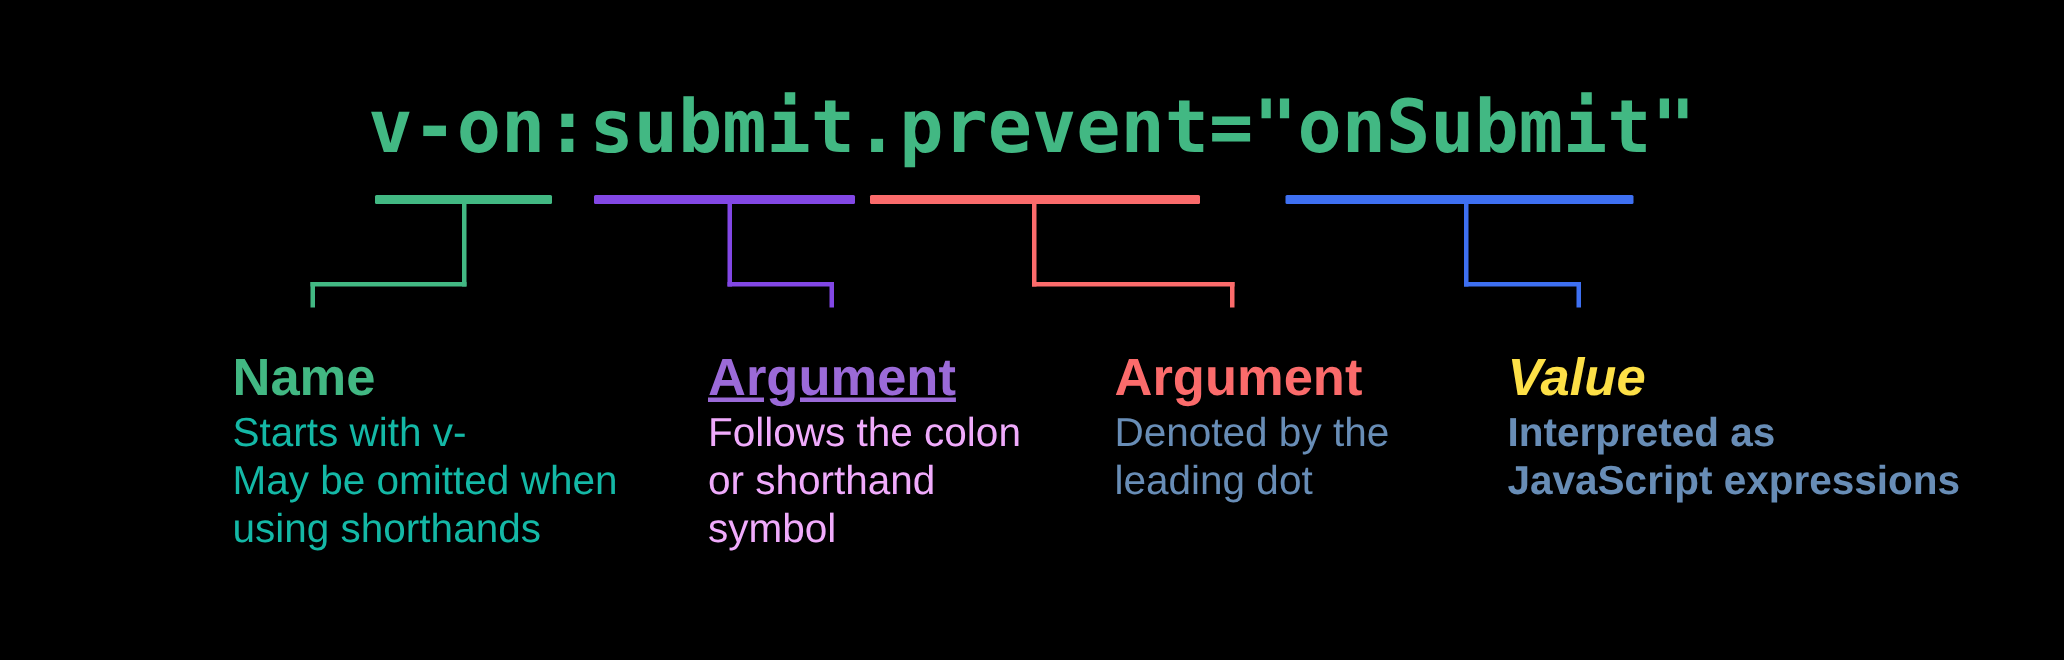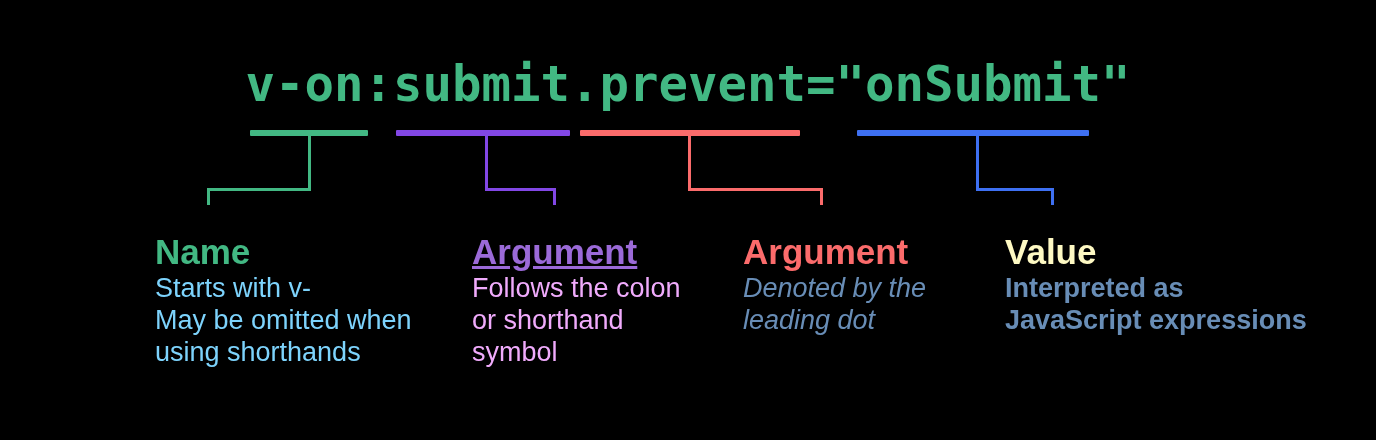--- a/index.html
+++ b/index.html
@@ -54,21 +54,21 @@
 <div id="stage" style="background: rgb(0, 0, 0);">
 
   <div class="code" style="color: rgb(66, 184, 131);">v-on:submit.prevent="onSubmit"</div>
 
   <div>
     <div class="underline u-name" style="background: rgb(66, 184, 131);"></div>
     <div class="seg v v-name" style="background: rgb(66, 184, 131);"></div>
     <div class="seg h h-name" style="background: rgb(66, 184, 131);"></div>
     <div class="seg s s-name" style="background: rgb(66, 184, 131);"></div>
     <div class="label l-name" style="color: rgb(66, 184, 131);">Name</div>
-    <div class="desc d-name" style="color: #7dd3fc;">Starts with v-
+    <div class="desc d-name" style="color: #14b8a6;">Starts with v-
 May be omitted when
 using shorthands</div>
   </div>
 
   <div>
     <div class="underline u-argument" style="background: rgb(130, 71, 229);"></div>
     <div class="seg v v-argument" style="background: rgb(130, 71, 229);"></div>
     <div class="seg h h-argument" style="background: rgb(130, 71, 229);"></div>
     <div class="seg s s-argument" style="background: rgb(130, 71, 229);"></div>
     <div class="label l-argument" style="color: rgb(155, 106, 216); text-decoration: underline;">Argument</div>
@@ -76,27 +76,27 @@
 or shorthand
 symbol</div>
   </div>
 
   <div>
     <div class="underline u-modifiers" style="background: rgb(251, 107, 107);"></div>
     <div class="seg v v-modifiers" style="background: rgb(251, 107, 107);"></div>
     <div class="seg h h-modifiers" style="background: rgb(251, 107, 107);"></div>
     <div class="seg s s-modifiers" style="background: rgb(251, 107, 107);"></div>
     <div class="label l-modifiers" style="color: rgb(251, 107, 107);">Argument</div>
-    <div class="desc d-modifiers" style="color: rgb(104, 141, 182); font-style: italic;">Denoted by the
+    <div class="desc d-modifiers" style="color: rgb(104, 141, 182);">Denoted by the
 leading dot</div>
   </div>
 
   <div>
     <div class="underline u-value" style="background: rgb(62, 112, 242);"></div>
     <div class="seg v v-value" style="background: rgb(62, 112, 242);"></div>
     <div class="seg h h-value" style="background: rgb(62, 112, 242);"></div>
     <div class="seg s s-value" style="background: rgb(62, 112, 242);"></div>
-    <div class="label l-value" style="color: #fef9c3;">Value</div>
+    <div class="label l-value" style="color: #fde047; font-style: italic;">Value</div>
     <div class="desc d-value" style="color: rgb(104, 141, 182); font-weight: bold;">Interpreted as
 JavaScript expressions</div>
   </div>
 
 </div>
 
 </body></html>

